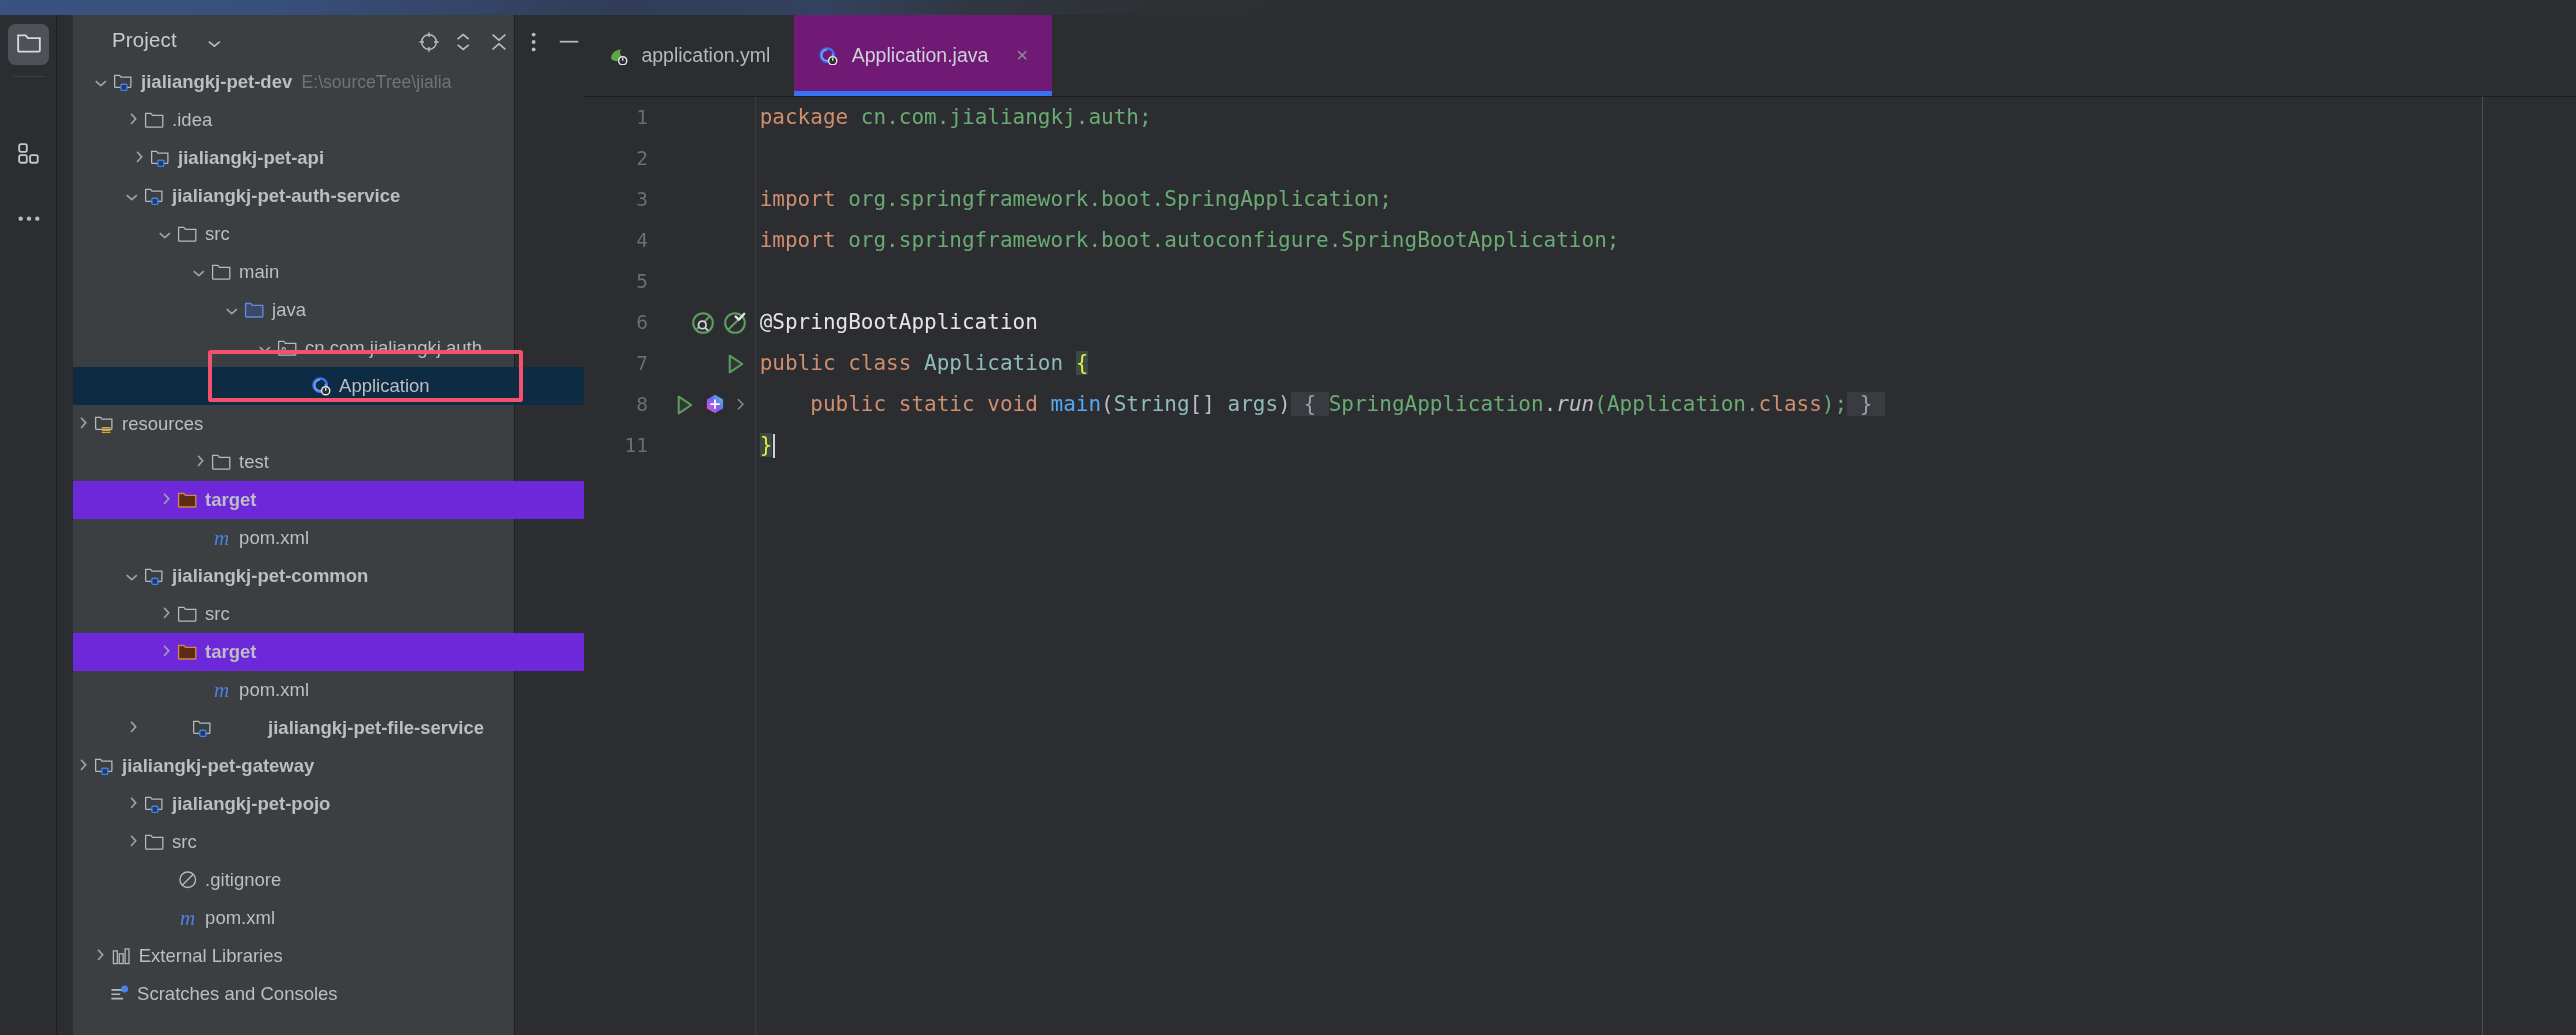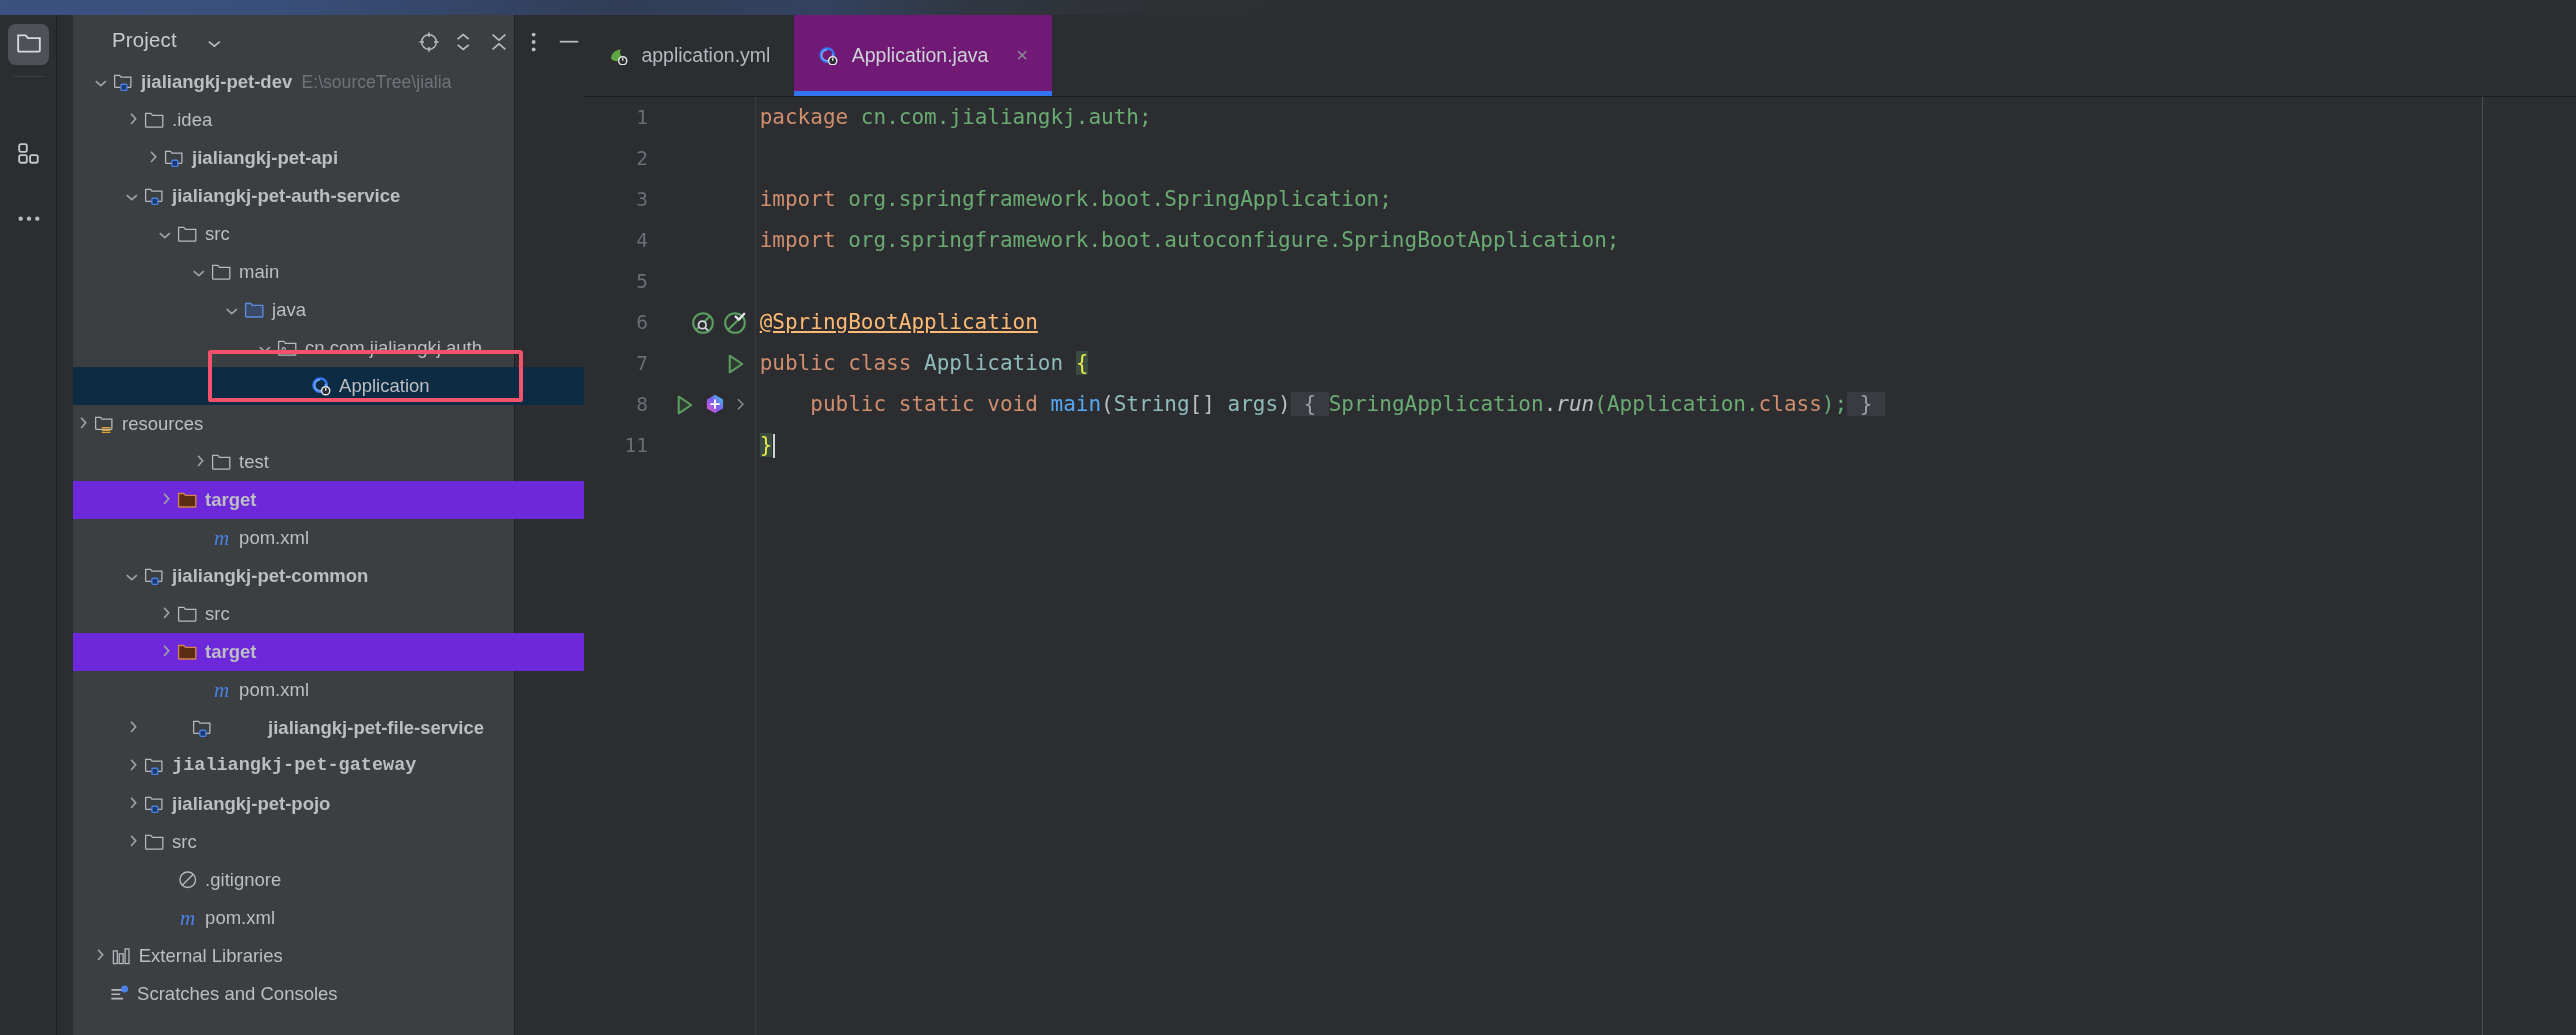--- a/index.html
+++ b/index.html
@@ -63,21 +63,21 @@
   .gl { position:relative; height:41px; line-height:41px; }
   .gnum { position:absolute; right:107px; font-family:"DejaVu Sans Mono", monospace;
           font-size:19.5px; color:#6b6e76; text-align:right; width:56px; }
   .gicons { position:absolute; right:7.4px; top:0; height:41px; display:flex; align-items:center; gap:5.6px; }
   .codetext { padding-left:3.7px; }
   .minimap-sep { position:absolute; right:93px; top:0; bottom:0; width:0.9px; background:#4b4d51; }
 
   
   .t-kw { color:#cf8e6d; }
   .t-str { color:#6aab73; }
-  .t-ann { color:#fdba74;text-decoration:underline; }
+  .t-ann { color:#e5e5e5; }
   .t-cls { color:#8fbcbb; }
   .t-plain { color:#bcbec4; }
   .t-method { color:#56a8f5; }
   .t-ital { font-style:italic; color:#bcbec4; }
   .t-brace-hl { background:#3a4b42; color:#e8e84a; }
   .fold { background:#393b40; color:#9aa0a6; }
   .caret { display:inline-block; width:1.9px; height:24px; background:#d0d4da;
            vertical-align:middle; margin-left:0.9px; }
 
   
@@ -183,21 +183,21 @@
               <path d="M5.5 2l5 5.5-5 5.5" stroke="#9da1a8" stroke-width="1.8"></path>
             </svg>
           </span>
           <span class="ico">
             <svg width="20.4" height="17.6" viewBox="0 0 20 18" fill="none">
               <path d="M1.2 15.5V2.5h5.4l1.6 2h10.6v11a.9.9 0 0 1-.9.9H2.1a.9.9 0 0 1-.9-.9z" stroke="#b6bac0" stroke-width="1.3"></path>
             </svg>
           </span>
           <span class="lbl">.idea</span>
         </div>
-        <div class="row bold" style="padding-left: 70px;">
+        <div class="row bold" style="padding-left: 56px;">
           <span class="arrow">
             <svg width="12" height="17.6" viewBox="0 0 13 17" fill="none">
               <path d="M5.5 2l5 5.5-5 5.5" stroke="#9da1a8" stroke-width="1.8"></path>
             </svg>
           </span>
           <span class="ico">
             <svg width="20.4" height="18.5" viewBox="0 0 20 19" fill="none">
               <path d="M1.2 13.8V2.4h5.1l1.5 1.9h10.1v9.5a.9.9 0 0 1-.9.9H2.1a.9.9 0 0 1-.9-.9z" stroke="#b6bac0" stroke-width="1.3"></path>
               <rect x="7.6" y="11.6" width="6.2" height="6.2" rx="1.1" fill="#1b3a72" stroke="#4a7fe0" stroke-width="1.4"></rect>
             </svg>
@@ -384,21 +384,21 @@
             </svg>
           </span>
           <span class="ico">
             <svg width="20.4" height="18.5" viewBox="0 0 20 19" fill="none">
               <path d="M1.2 13.8V2.4h5.1l1.5 1.9h10.1v9.5a.9.9 0 0 1-.9.9H2.1a.9.9 0 0 1-.9-.9z" stroke="#b6bac0" stroke-width="1.3"></path>
               <rect x="7.6" y="11.6" width="6.2" height="6.2" rx="1.1" fill="#1b3a72" stroke="#4a7fe0" stroke-width="1.4"></rect>
             </svg>
           </span>
           <span class="lbl">jialiangkj-pet-file-service</span>
         </div>
-        <div class="row bold" style="padding-left: 50px; font-family: Liberation Mono, monospace;">
+        <div class="row bold" style="">
           <span class="arrow">
             <svg width="12" height="17.6" viewBox="0 0 13 17" fill="none">
               <path d="M5.5 2l5 5.5-5 5.5" stroke="#9da1a8" stroke-width="1.8"></path>
             </svg>
           </span>
           <span class="ico">
             <svg width="20.4" height="18.5" viewBox="0 0 20 19" fill="none">
               <path d="M1.2 13.8V2.4h5.1l1.5 1.9h10.1v9.5a.9.9 0 0 1-.9.9H2.1a.9.9 0 0 1-.9-.9z" stroke="#b6bac0" stroke-width="1.3"></path>
               <rect x="7.6" y="11.6" width="6.2" height="6.2" rx="1.1" fill="#1b3a72" stroke="#4a7fe0" stroke-width="1.4"></rect>
             </svg>

